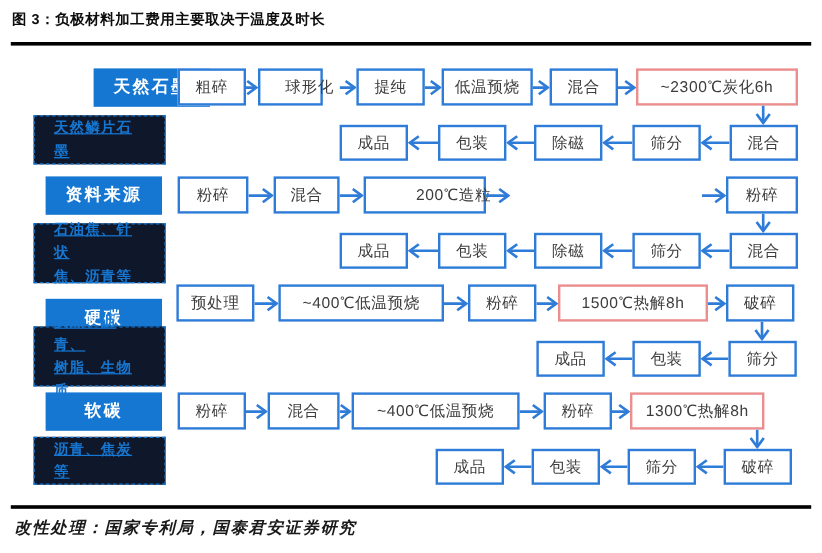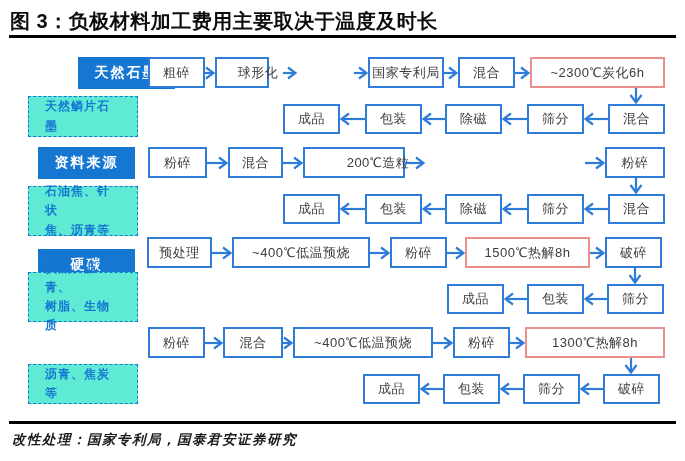--- a/index.html
+++ b/index.html
@@ -7,63 +7,64 @@
     --border-blue:#2e7cd8;
     --hot:#ea8e8e;
     --boxtext:#3c3c3c;
   }
   html,body{margin:0;padding:0;background:#fff;}
   .page{
     position:relative;width:685px;height:461px;background:#ffffff;
     font-family:"Liberation Sans", sans-serif;overflow:hidden;
   }
   .title{
-    position:absolute;left:10px;top:8px;font-size:20px;font-weight:bold;
+    position:absolute;left:10px;top:8px;font-size:12px;font-weight:bold;
     color:#0d0d0d;letter-spacing:0.5px;
   }
   .rule{position:absolute;left:9px;width:667px;background:#000;}
   .rule-top{top:35px;height:3px;}
   .rule-bottom{top:421px;height:3px;}
   .source{
     position:absolute;left:12px;top:431px;font-size:13.5px;font-weight:bold;
     font-style:italic;color:#1a1a1a;letter-spacing:1.5px;
     font-family:"DejaVu Serif", serif;
   }
   #flow{position:absolute;left:0;top:0;width:685px;height:461px;}
   #flow > div{position:absolute;box-sizing:border-box;}
   .cat{
     background:var(--blue);color:#ffffff;font-weight:bold;font-size:14px;
     letter-spacing:2px;display:flex;align-items:center;justify-content:center;
   }
   .mat{
     border:1.6px dashed var(--blue);color:var(--blue);font-weight:bold;
     font-size:12px;line-height:1.6;letter-spacing:1px;white-space:pre-line;
     display:flex;align-items:center;justify-content:center;text-align:left;
-    padding:2px 16px;background:#5eead4;
+    padding:2px 16px;background:#0f172a;text-decoration:underline;
   }
   .pbox{
     background:#ffffff;border:2px solid var(--border-blue);color:var(--boxtext);
     font-size:13px;font-weight:500;letter-spacing:0.5px;
     display:flex;align-items:center;justify-content:center;white-space:nowrap;
   }
   .pbox.hot{border-color:var(--hot);}
   .arrow svg{display:block;}
 </style>
 </head>
 <body>
 
 <div class="page">
   <div class="title">图 3：负极材料加工费用主要取决于温度及时长</div>
   <div class="rule rule-top"></div>
   <div id="flow">
       <div class="cat" style="left: 38px; top: 57px; width: 97px; height: 32px; margin-left: 40px;">天然石墨</div>
       <div class="mat" style="left: 28px; top: 96px; width: 110px; height: 41px;">天然鳞片石墨</div>
       <div class="pbox" style="left: 148px; top: 57px; width: 57px; height: 31px;">粗碎</div>
       <div class="pbox" style="left: 215px; top: 57px; width: 54px; height: 31px; padding-left: 32px;">球形化</div>
-      <div class="pbox" style="left: 368px; top: 57px; width: 76px; height: 31px;">国家专利局</div>
+      <div class="pbox" style="left: 297px; top: 57px; width: 57px; height: 31px;">提纯</div>
+      <div class="pbox" style="left: 368px; top: 57px; width: 76px; height: 31px;">低温预烧</div>
       <div class="pbox" style="left: 458px; top: 57px; width: 57px; height: 31px;">混合</div>
       <div class="pbox hot" style="left: 530px; top: 57px; width: 135px; height: 31px;">~2300℃炭化6h</div>
       <div class="arrow" style="left: 205px; top: 65.5px; width: 10px; height: 14px;">
         <svg width="10" height="14">
           <line x1="0" y1="7" x2="7.5" y2="7" stroke="#2e7cd8" stroke-width="2.2"></line>
           <polyline points="1,1.5 8.5,7 1,12.5" fill="none" stroke="#2e7cd8" stroke-width="2.2"></polyline>
         </svg>
       </div>
       <div class="arrow" style="left: 283px; top: 65.5px; width: 14px; height: 14px;">
         <svg width="14" height="14">
@@ -236,26 +237,27 @@
           <line x1="23" y1="7" x2="2.5" y2="7" stroke="#2e7cd8" stroke-width="2.2"></line>
           <polyline points="9,1.5 1.5,7 9,12.5" fill="none" stroke="#2e7cd8" stroke-width="2.2"></polyline>
         </svg>
       </div>
       <div class="arrow" style="left: 628px; top: 268px; width: 14px; height: 16px;">
         <svg width="14" height="16">
           <line x1="7" y1="0" x2="7" y2="13.5" stroke="#2e7cd8" stroke-width="2.2"></line>
           <polyline points="1.5,7 7,14.5 12.5,7" fill="none" stroke="#2e7cd8" stroke-width="2.2"></polyline>
         </svg>
       </div>
+      <div class="cat" style="left: 38px; top: 327px; width: 97px; height: 32px;">软碳</div>
       <div class="mat" style="left: 28px; top: 364px; width: 110px; height: 40px;">沥青、焦炭等</div>
       <div class="pbox" style="left: 148px; top: 327px; width: 57px; height: 31px;">粉碎</div>
       <div class="pbox" style="left: 223px; top: 327px; width: 60px; height: 31px;">混合</div>
       <div class="pbox" style="left: 293px; top: 327px; width: 140px; height: 31px;">~400℃低温预烧</div>
       <div class="pbox" style="left: 453px; top: 327px; width: 57px; height: 31px;">粉碎</div>
-      <div class="pbox hot" style="left: 525px; top: 327px; width: 140px; height: 31px;">1300℃热解8h</div>
+      <div class="pbox hot" style="left: 525px; top: 327px; width: 112px; height: 31px;">1300℃热解8h</div>
       <div class="arrow" style="left: 205px; top: 335.5px; width: 18px; height: 14px;">
         <svg width="18" height="14">
           <line x1="0" y1="7" x2="15.5" y2="7" stroke="#2e7cd8" stroke-width="2.2"></line>
           <polyline points="9,1.5 16.5,7 9,12.5" fill="none" stroke="#2e7cd8" stroke-width="2.2"></polyline>
         </svg>
       </div>
       <div class="arrow" style="left: 283px; top: 335.5px; width: 10px; height: 14px;">
         <svg width="10" height="14">
           <line x1="0" y1="7" x2="7.5" y2="7" stroke="#2e7cd8" stroke-width="2.2"></line>
           <polyline points="1,1.5 8.5,7 1,12.5" fill="none" stroke="#2e7cd8" stroke-width="2.2"></polyline>

